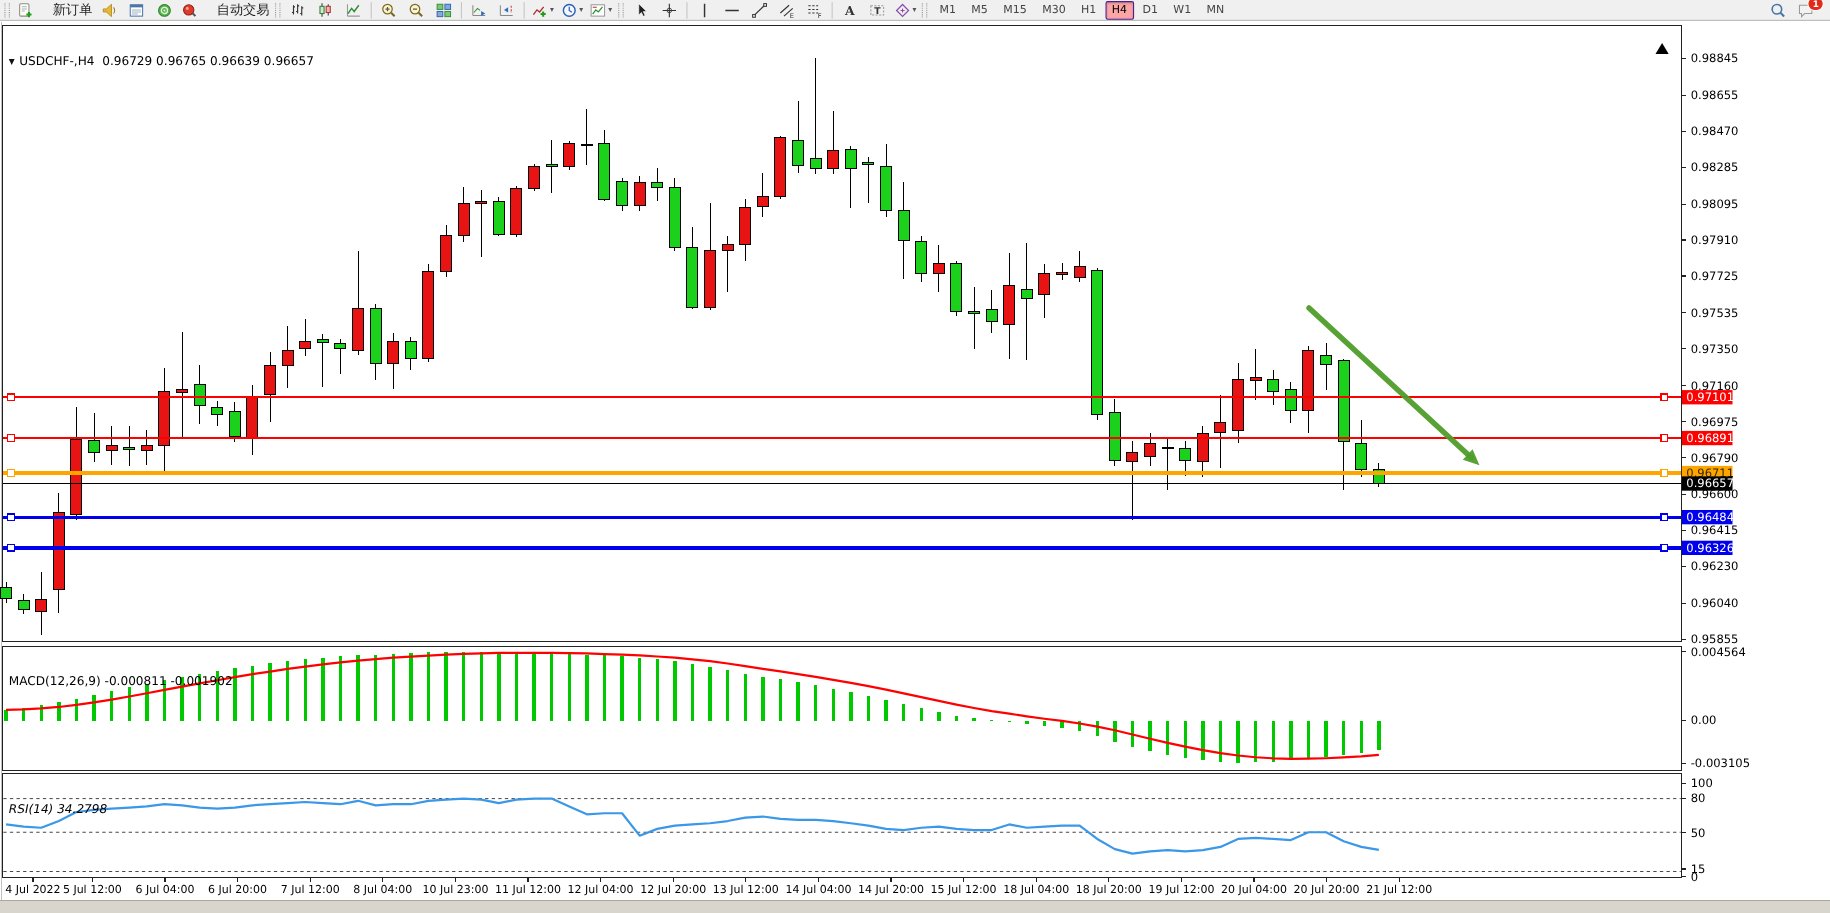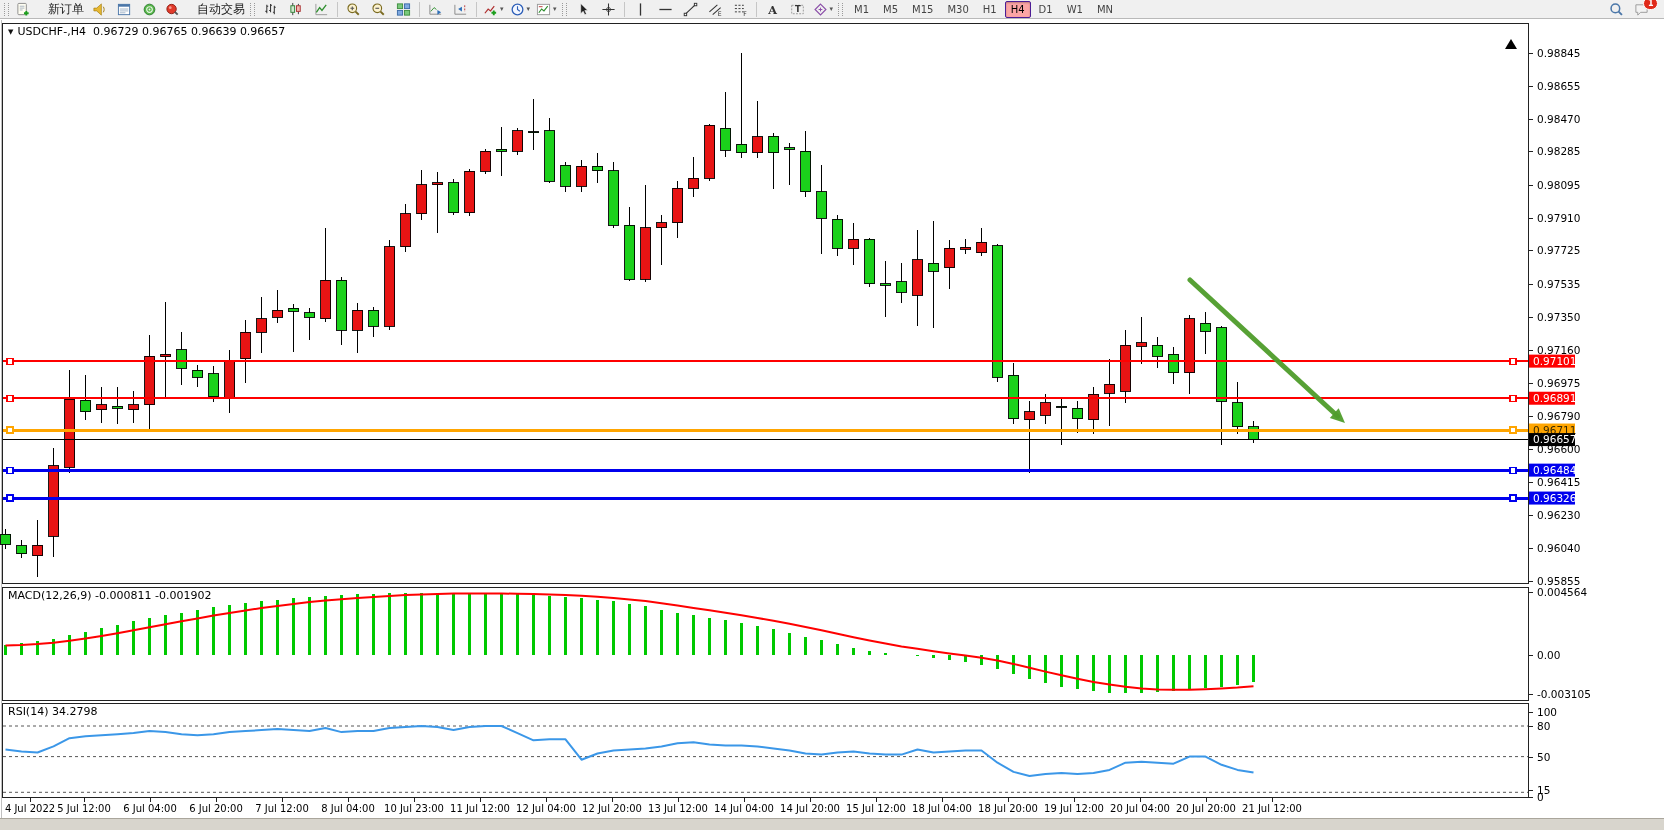--- a/index.html
+++ b/index.html
@@ -15,21 +15,21 @@
   .tbtn .lbl{font-size:12px;color:#222;white-space:nowrap;margin-left:17px;}
   .tbtn .caret{font-size:7px;color:#555;margin-left:2px;}
   .tf{font-size:10px;color:#444;padding:0 5px;height:15px;line-height:15px;margin:0 1px;border:1px solid transparent;border-radius:2px;}
   .tf.active{background:#fca5a5;border:1px solid #4c1d95;box-shadow:inset 0 1px 2px rgba(0,0,0,.25);color:#000;}
   #tb-right{margin-left:auto;display:flex;align-items:center;margin-right:10px;}
   .badge{position:absolute;right:-5px;top:-4px;background:#e02a1a;color:#fff;font-size:8px;font-weight:bold;
     border-radius:7px;padding:1px 3.5px;border:1px solid #fff;}
   .chatwrap{position:relative;}
   
   #chart-svg{position:absolute;left:0;top:0;z-index:1;}
-  .ovl{position:absolute;z-index:3;font-size:11px;color:#000;white-space:pre;}
+  .ovl{position:absolute;z-index:3;font-size:11px;color:#000;white-space:pre;margin-top:24px;}
   .ovl .dd{font-size:7px;color:#111;margin-right:4px;vertical-align:1px;}
 </style>
 </head>
 <body>
 
 <div id="app">
   <div id="toolbar">
       <div class="grip"></div>
       <div class="tbtn">
         <span style="display: inline-flex; align-items: center;">
@@ -501,14 +501,14 @@
       <text x="1533" y="501.5530035335697" font-size="10.5" fill="#ffffff">0.96326</text>
       <line x1="3" y1="439.57243816254436" x2="1528" y2="439.57243816254436" stroke="#000000" stroke-width="1" shape-rendering="crispEdges"></line>
       <rect x="1529" y="433.07243816254436" width="46" height="13" fill="#000"></rect>
       <text x="1533" y="443.07243816254436" font-size="10.5" fill="#ffffff">0.96657</text>
       <line x1="1190" y1="280" x2="1337.650147859794" y2="416.2191686706488" stroke="#4f9d2b" stroke-width="5" stroke-linecap="round" opacity="0.95"></line>
       <polygon points="1345,423 1329.8383623085929,417.8887631130518 1338.6862178445185,408.298430189496" fill="#4f9d2b" opacity="0.95"></polygon>
       <polygon points="1505,49 1517,49 1511,39" fill="#000"></polygon>
     </svg>
   <div class="ovl" id="chart-title" style="left:8px;top:25px;"><span class="dd">▼</span><span>USDCHF-,H4</span>  <span>0.96729 0.96765 0.96639 0.96657</span></div>
   <div class="ovl" style="left:8px;top:589px;">MACD(12,26,9) -0.000811 -0.001902</div>
-  <div class="ovl" style="left:8px;top:705px;">RSI(14) 34.2798</div>
+  <div class="ovl" style="left:8px;top:705px;font-style:italic;">RSI(14) 34.2798</div>
 </div>
 
 </body></html>

